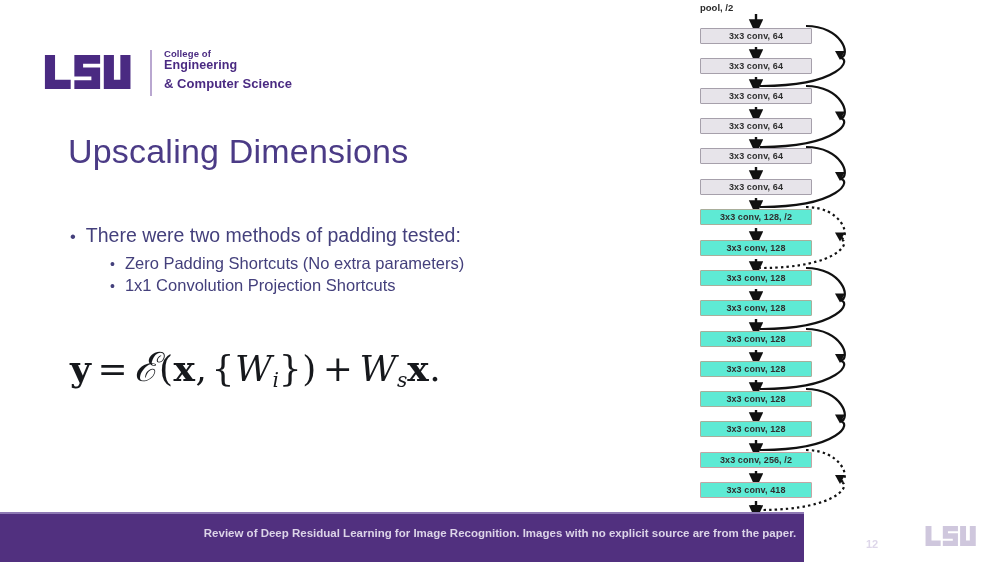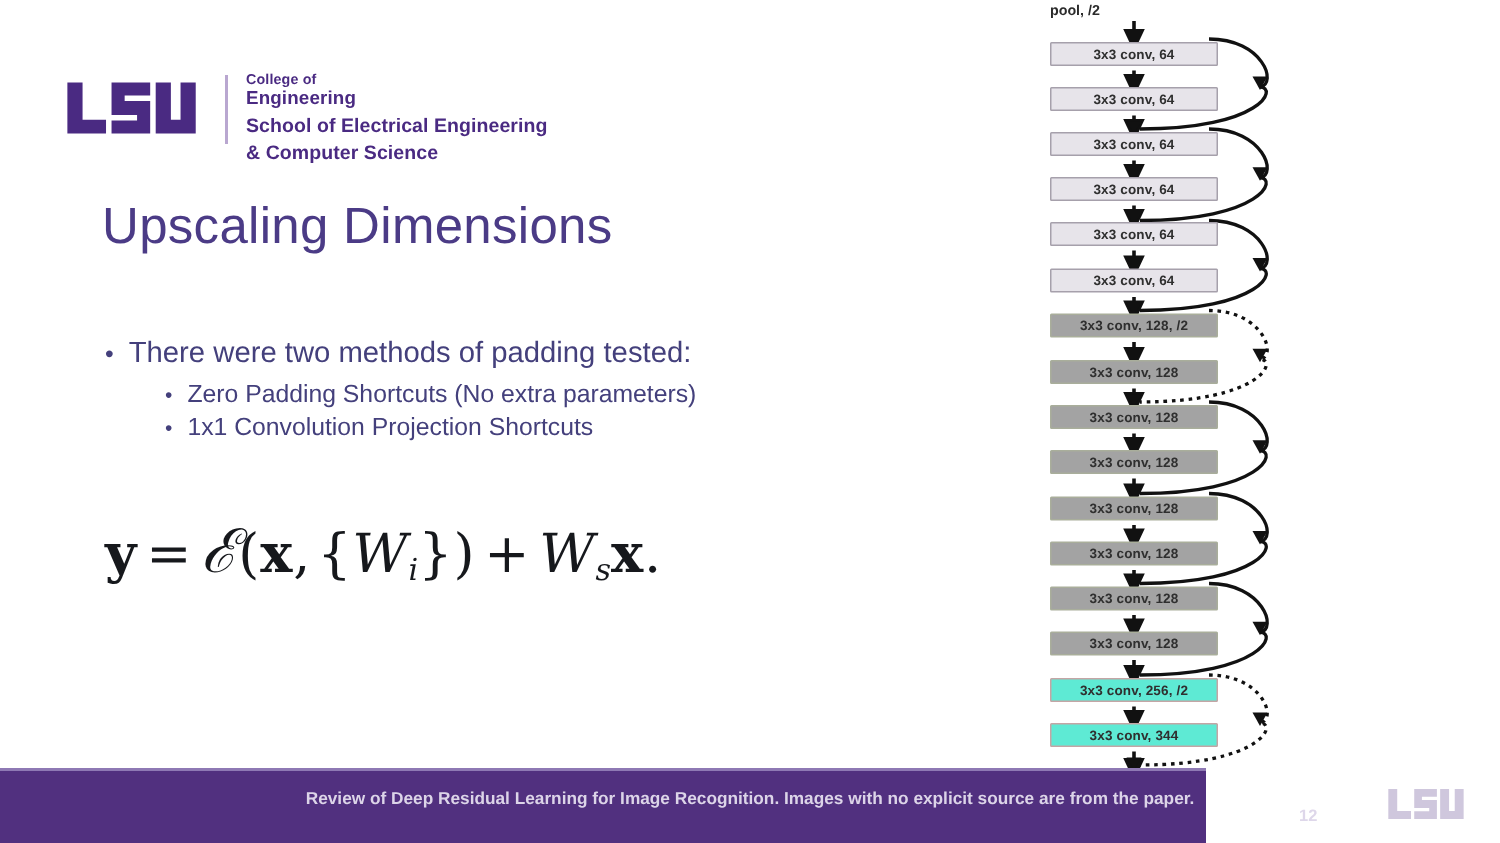--- a/index.html
+++ b/index.html
@@ -163,21 +163,21 @@
     display: flex;
     align-items: center;
     justify-content: center;
     font-size: 9px;
     color: #2f2f2f;
     font-weight: 600;
     letter-spacing: .1px;
     white-space: nowrap;
   }
   .c64  { background: #e7e4ea; border-color: #a6a0ab; }
-  .c128 { background: #a3a3a3; border-color: #a9ae9b; }
+  .c128 { background: #5eead4; border-color: #a9ae9b; }
   .c256 { background: #5eead4; border-color: #c4a5a5; }
 
   
   #footer {
     position: absolute;
     left: 0;
     top: 512px;
     width: 804px;
     height: 50px;
     background: #51307f;
@@ -219,21 +219,20 @@
     <g fill="#4A2A82">
       <path d="M2 6 h22 v54 h34 v20 H2 Z"></path>
       <path d="M66 6 h56 v19 H85 v8 h37 v47 H66 V61 h37 v-8 H66 Z"></path>
       <path d="M130 6 h22 v54 h14 V6 h22 v74 h-58 Z"></path>
     </g>
   </svg>
   <div id="brand-divider"></div>
   <div id="brand-lines">
     <div class="brand-small">College of</div>
     <div class="brand-eng">Engineering</div>
-    <div class="brand-school">School of Electrical Engineering</div>
     <div class="brand-school">&amp; Computer Science</div>
   </div>
 </div>
 
 <div id="slide-title">Upscaling Dimensions</div>
 
 <div id="bullets">
   <div class="bullet-l1">
     <span class="dot">•</span>
     <span>There were two methods of padding tested:</span>
@@ -316,21 +315,21 @@
       <div class="conv-box c64" style="top: 179px;">3x3 conv, 64</div>
       <div class="conv-box c128" style="top: 209px;">3x3 conv, 128, /2</div>
       <div class="conv-box c128" style="top: 240px;">3x3 conv, 128</div>
       <div class="conv-box c128" style="top: 270px;">3x3 conv, 128</div>
       <div class="conv-box c128" style="top: 300px;">3x3 conv, 128</div>
       <div class="conv-box c128" style="top: 331px;">3x3 conv, 128</div>
       <div class="conv-box c128" style="top: 361px;">3x3 conv, 128</div>
       <div class="conv-box c128" style="top: 391px;">3x3 conv, 128</div>
       <div class="conv-box c128" style="top: 421px;">3x3 conv, 128</div>
       <div class="conv-box c256" style="top: 452px;">3x3 conv, 256, /2</div>
-      <div class="conv-box c256" style="top: 482px;">3x3 conv, 344</div>
+      <div class="conv-box c256" style="top: 482px;">3x3 conv, 418</div>
     </div>
 </div>
 
 <div id="footer">
   <div id="footer-note">Review of Deep Residual Learning for Image Recognition. Images with no explicit source are from the paper.</div>
   <div id="page-number">12</div>
 </div>
 <svg id="footer-lsu" viewBox="0 0 200 86">
   <g fill="#cfc7dd">
     <path d="M2 6 h22 v54 h34 v20 H2 Z"></path>

